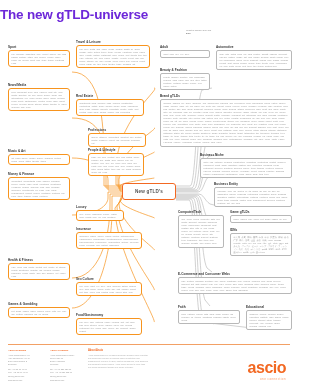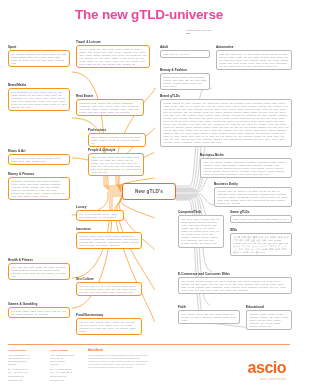--- a/index.html
+++ b/index.html
@@ -8,22 +8,22 @@
     width: 298px; height: 386px;
     background: #ffffff;
     font-family: "Liberation Sans", sans-serif;
     overflow: hidden;
     position: relative;
   }
   #root { position:relative; width:298px; height:386px; }
 
   .title {
     position:absolute; left:0; top:7px; width:298px;
-    text-align:center;
-    font-size:13.5px; font-weight:bold; color:#ec4899;
+    text-align:left;
+    font-size:13.5px; font-weight:bold; color:#6d28d9;
     letter-spacing:-0.2px;
   }
   .subtitle {
     position:absolute; left:186px; top:29px; width:70px;
     font-size:2.1px; line-height:1.45; color:#8c8c8c;
   }
   .subtitle .sub2 { color:#555; }
 
   
   svg.links { position:absolute; left:0; top:0; width:298px; height:386px; pointer-events:none; }

